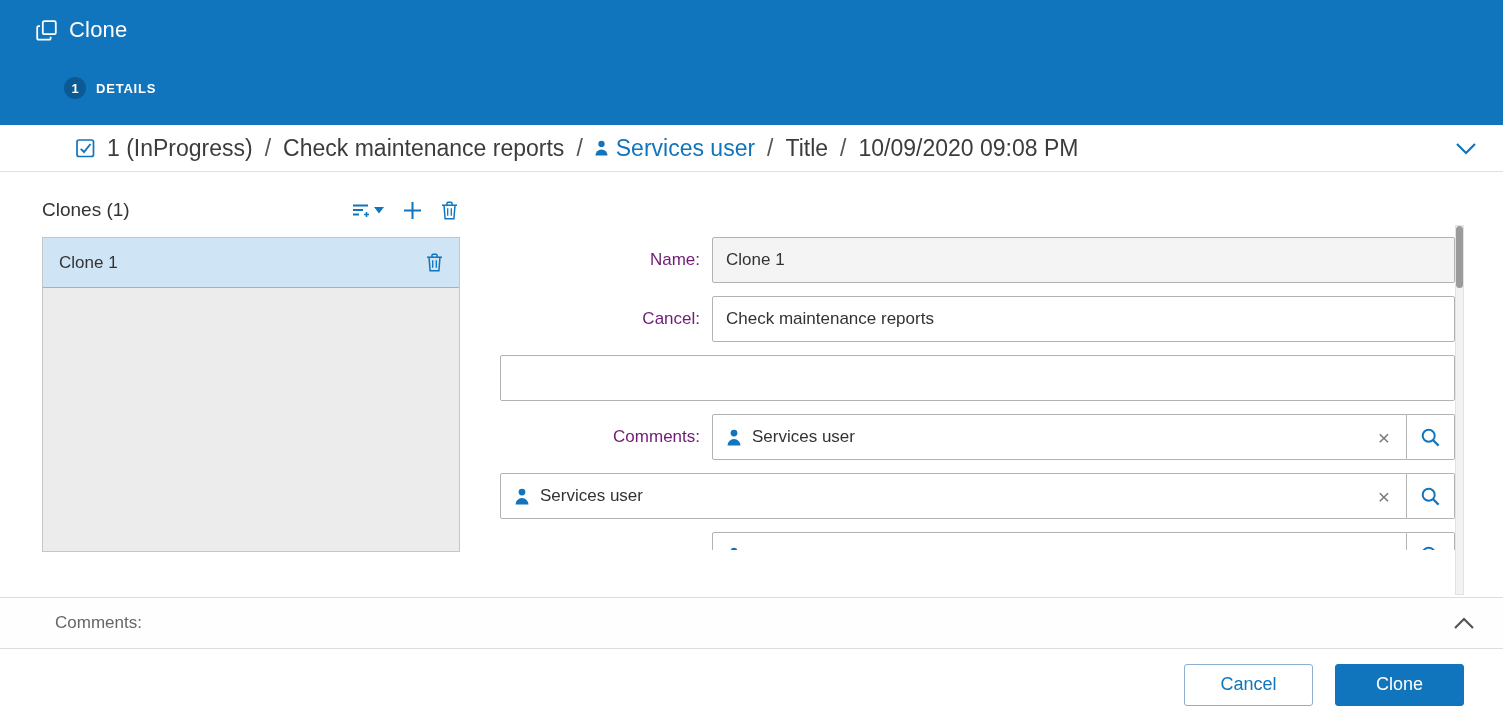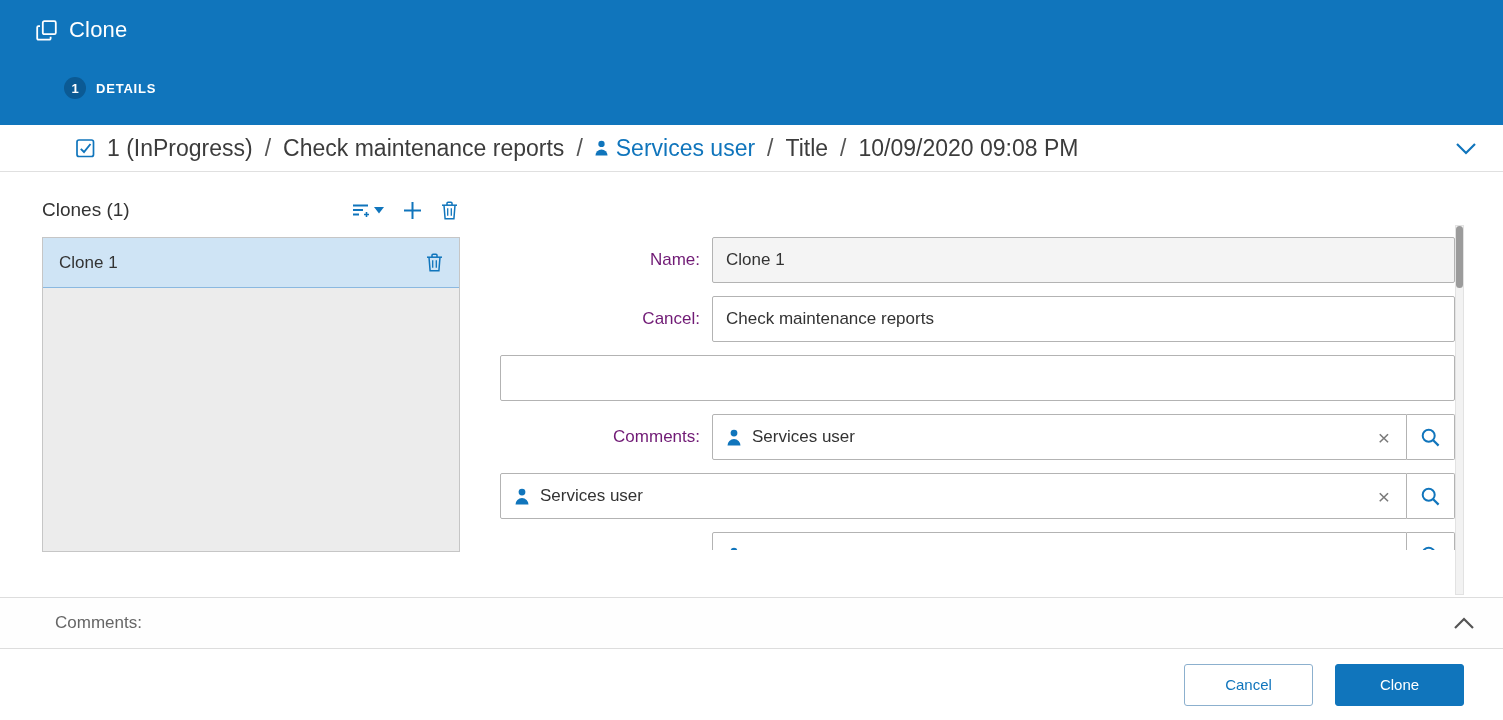--- a/index.html
+++ b/index.html
@@ -103,21 +103,21 @@
     display: flex; align-items: center; padding: 0 28px 0 55px; background: #fefefe;
   }
   .comments-label { font-size: 17px; color: #666; }
   .comments-chevron { margin-left: auto; display: flex; align-items: center; cursor: pointer; }
 
   
   .footer {
     height: 71px; display: flex; align-items: center; justify-content: flex-end;
     gap: 22px; padding-right: 39px; background: #fff;
   }
-  .btn { width: 129px; height: 42px; border-radius: 3px; font-size: 15px; font-family: inherit; cursor: pointer; }
+  .btn { width: 129px; height: 42px; border-radius: 3px; font-size: 18px; font-family: inherit; cursor: pointer; }
   .btn-cancel { background: #fff; border: 1px solid #8cb0ce; color: #1075bc; }
   .btn-clone { background: #1075bc; border: 1px solid #1075bc; color: #fff; }
 </style>
 </head>
 <body>
 
 <div class="header">
   <div class="header-title-row">
     <span style="display:flex;">
       <svg width="21" height="21" viewBox="0 0 21 21">

